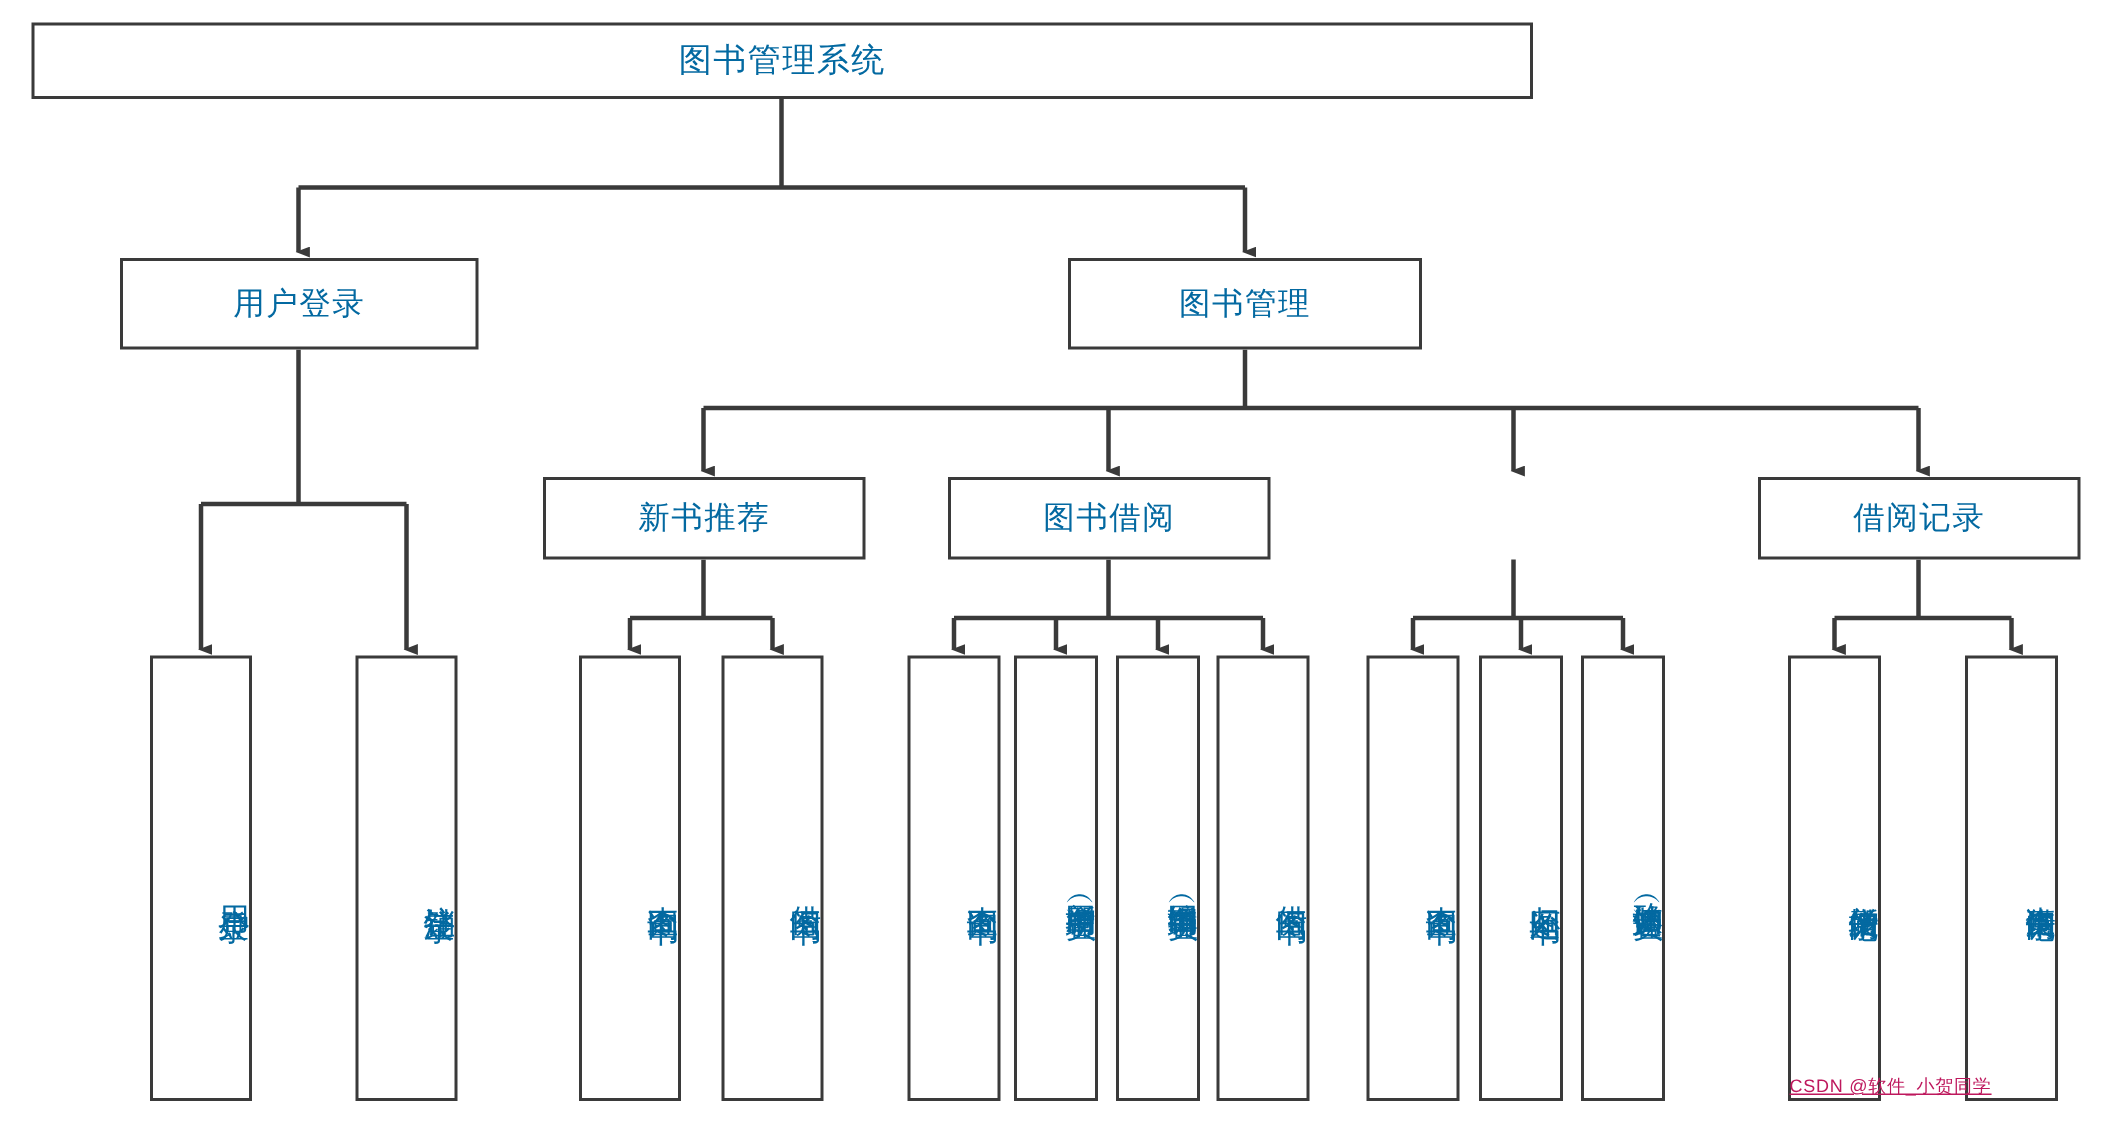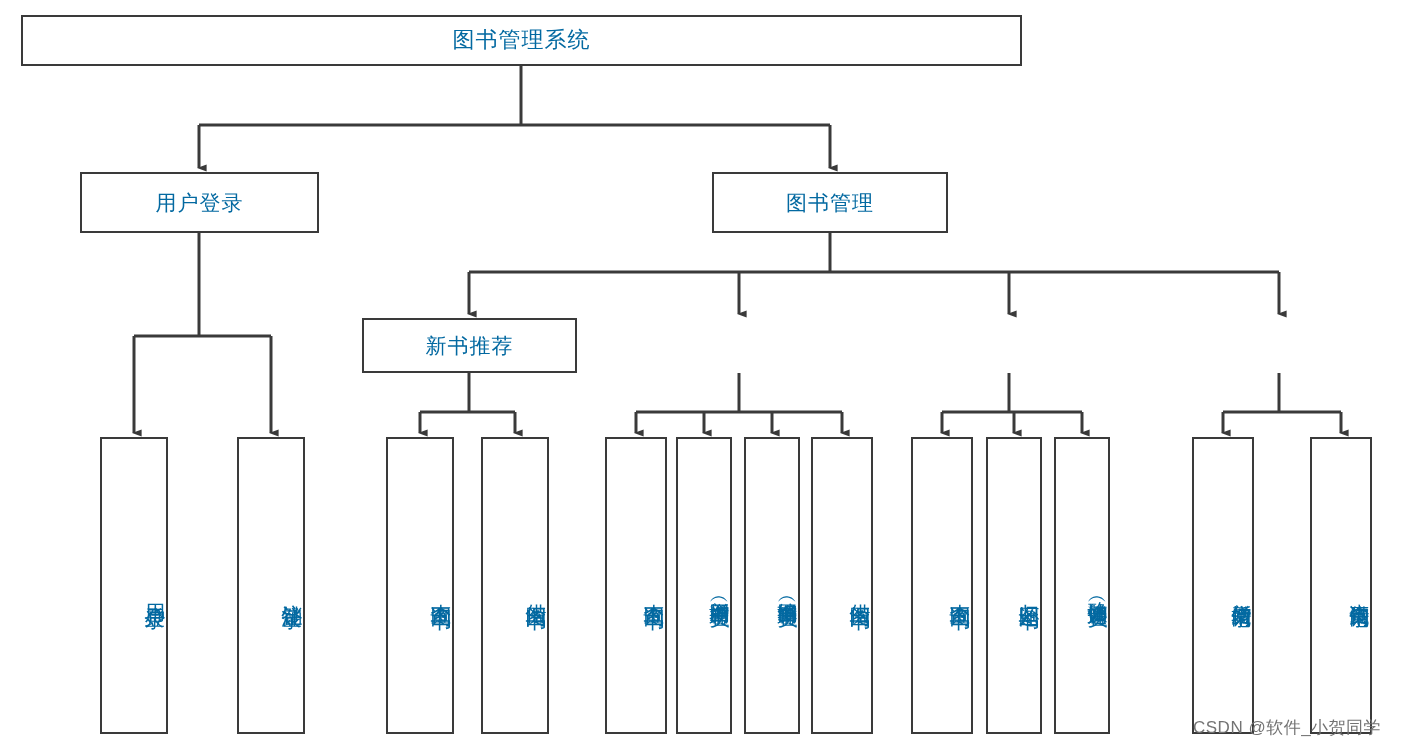--- a/index.html
+++ b/index.html
@@ -54,25 +54,26 @@
     font-size: 21px;
     line-height: 1.05;
     letter-spacing: 2px;
   }
   .node.vertical.tall-text {
     font-size: 20px;
     letter-spacing: 1px;
   }
   .watermark {
     position: absolute;
-    font-size: 17px;
-    color: #737373;
+    font-size: 12px;
+    color: #be185d;
     letter-spacing: 0.5px;
     white-space: nowrap;
     user-select: none;
+    text-decoration: underline;
   }
 </style>
 </head>
 <body>
 
 <div id="canvas">
 
   <svg id="edges" viewBox="0 0 1405 747" width="1405" height="747">
     <defs>
       <marker id="arrow" markerWidth="10" markerHeight="10" refX="3.6" refY="7.6" orient="auto" markerUnits="userSpaceOnUse">
@@ -124,20 +125,22 @@
       <path d="M 1341 412 L 1341 433" marker-end="url(#arrow)"></path>
     </g>
   </svg>
 
   <div class="node horizontal root" style="left:21px; top:15px; width:1001px; height:51px;">图书管理系统</div>
 
   <div class="node horizontal" style="left:80px; top:172px; width:239px; height:61px;">用户登录</div>
   <div class="node horizontal" style="left:712px; top:172px; width:236px; height:61px;">图书管理</div>
 
   <div class="node horizontal" style="left:362px; top:318px; width:215px; height:55px;">新书推荐</div>
+  <div class="node horizontal" style="left:632px; top:318px; width:215px; height:55px;">图书借阅</div>
+  <div class="node horizontal" style="left:1172px; top:318px; width:215px; height:55px;">借阅记录</div>
 
   <div class="node vertical" style="left:100px; top:437px; width:68px; height:297px;">用户登录</div>
   <div class="node vertical" style="left:237px; top:437px; width:68px; height:297px;">注销登录</div>
 
   <div class="node vertical" style="left:386px; top:437px; width:68px; height:297px;">查询图书</div>
   <div class="node vertical" style="left:481px; top:437px; width:68px; height:297px;">借阅图书</div>
 
   <div class="node vertical" style="left:605px; top:437px; width:62px; height:297px;">查询图书</div>
   <div class="node vertical tall-text" style="left:676px; top:437px; width:56px; height:297px;">新增图书（管理员）</div>
   <div class="node vertical tall-text" style="left:744px; top:437px; width:56px; height:297px;">编辑图书（管理员）</div>

